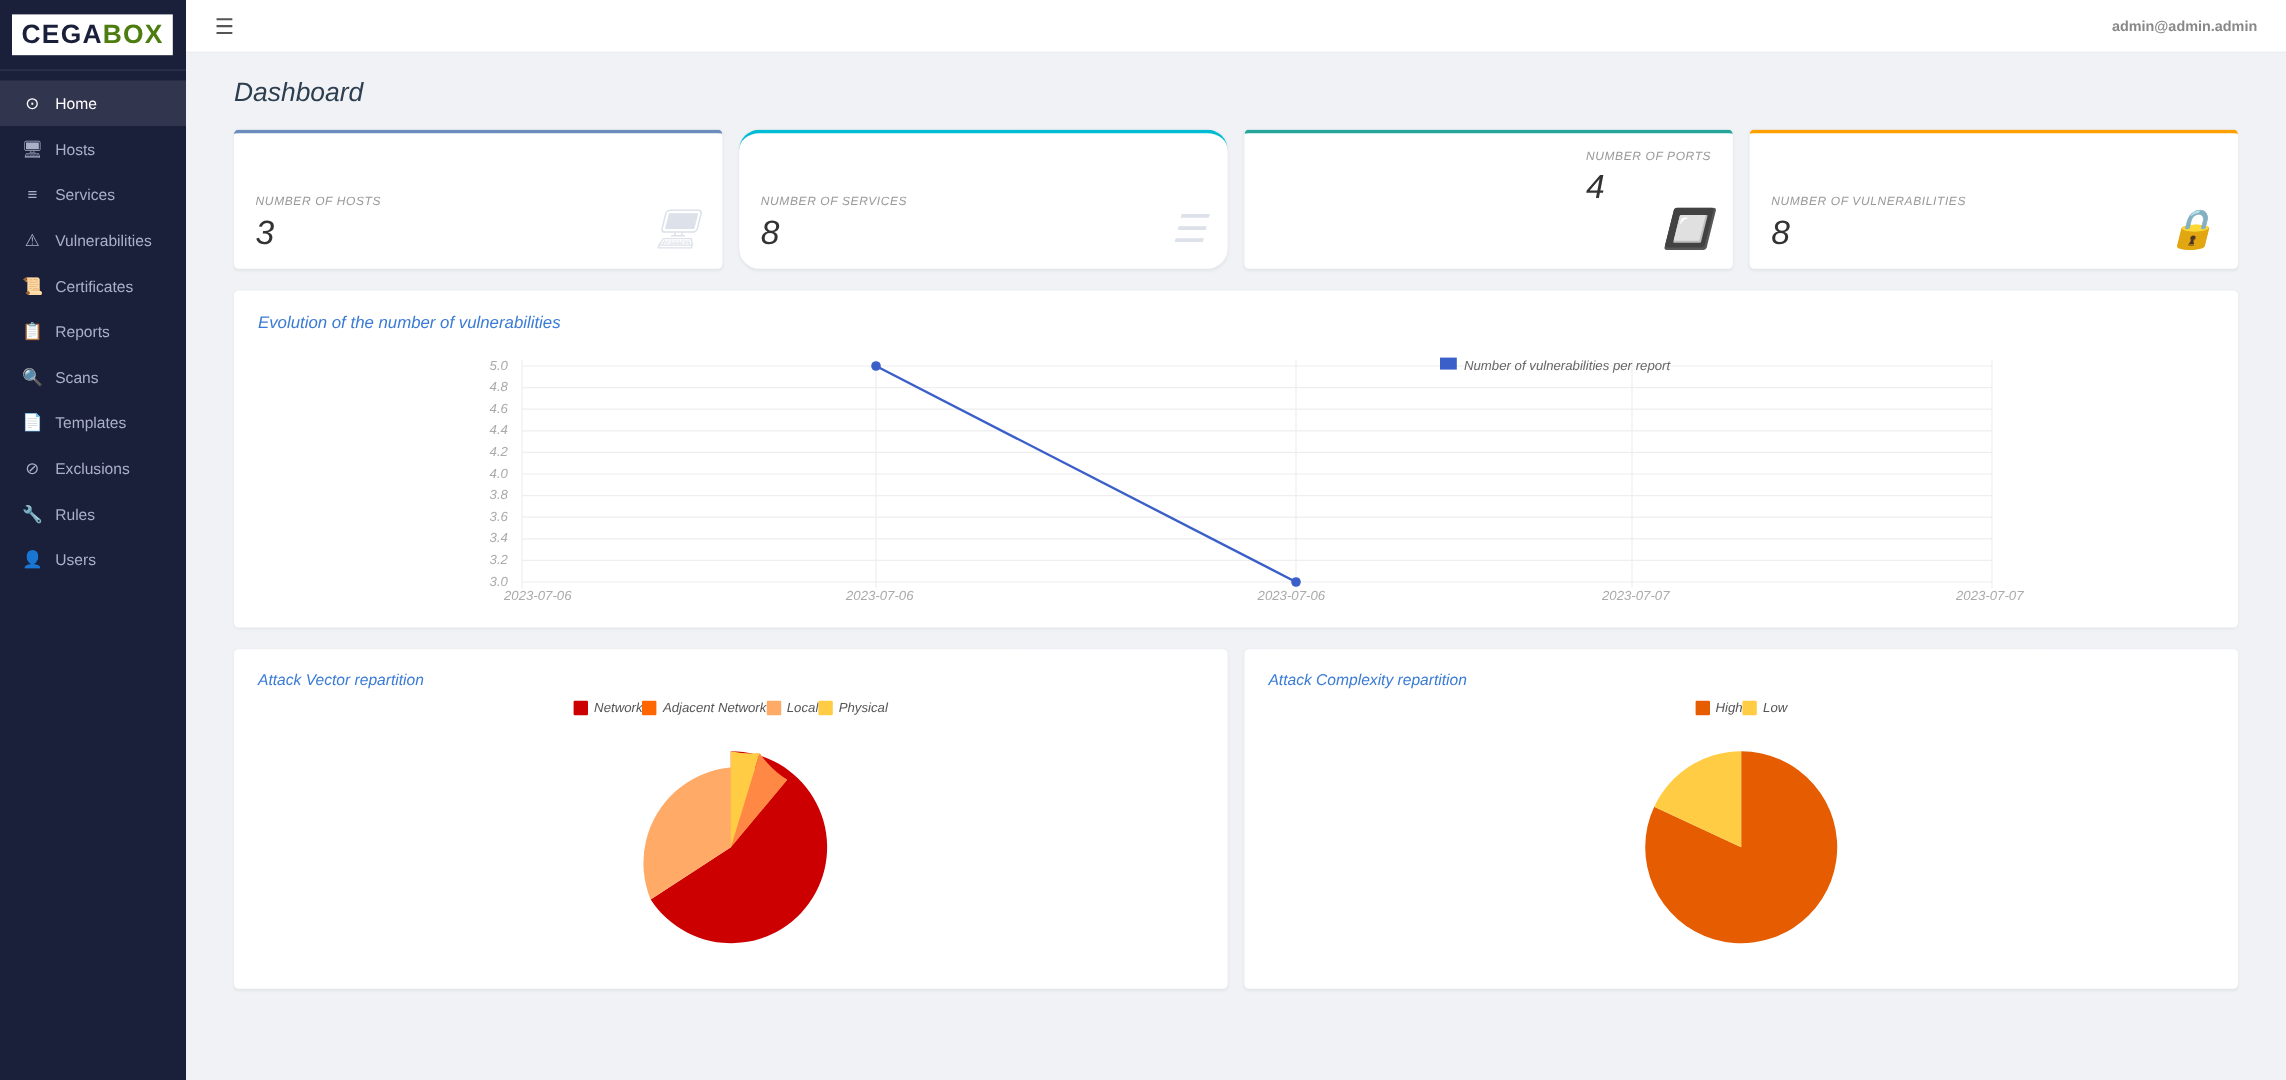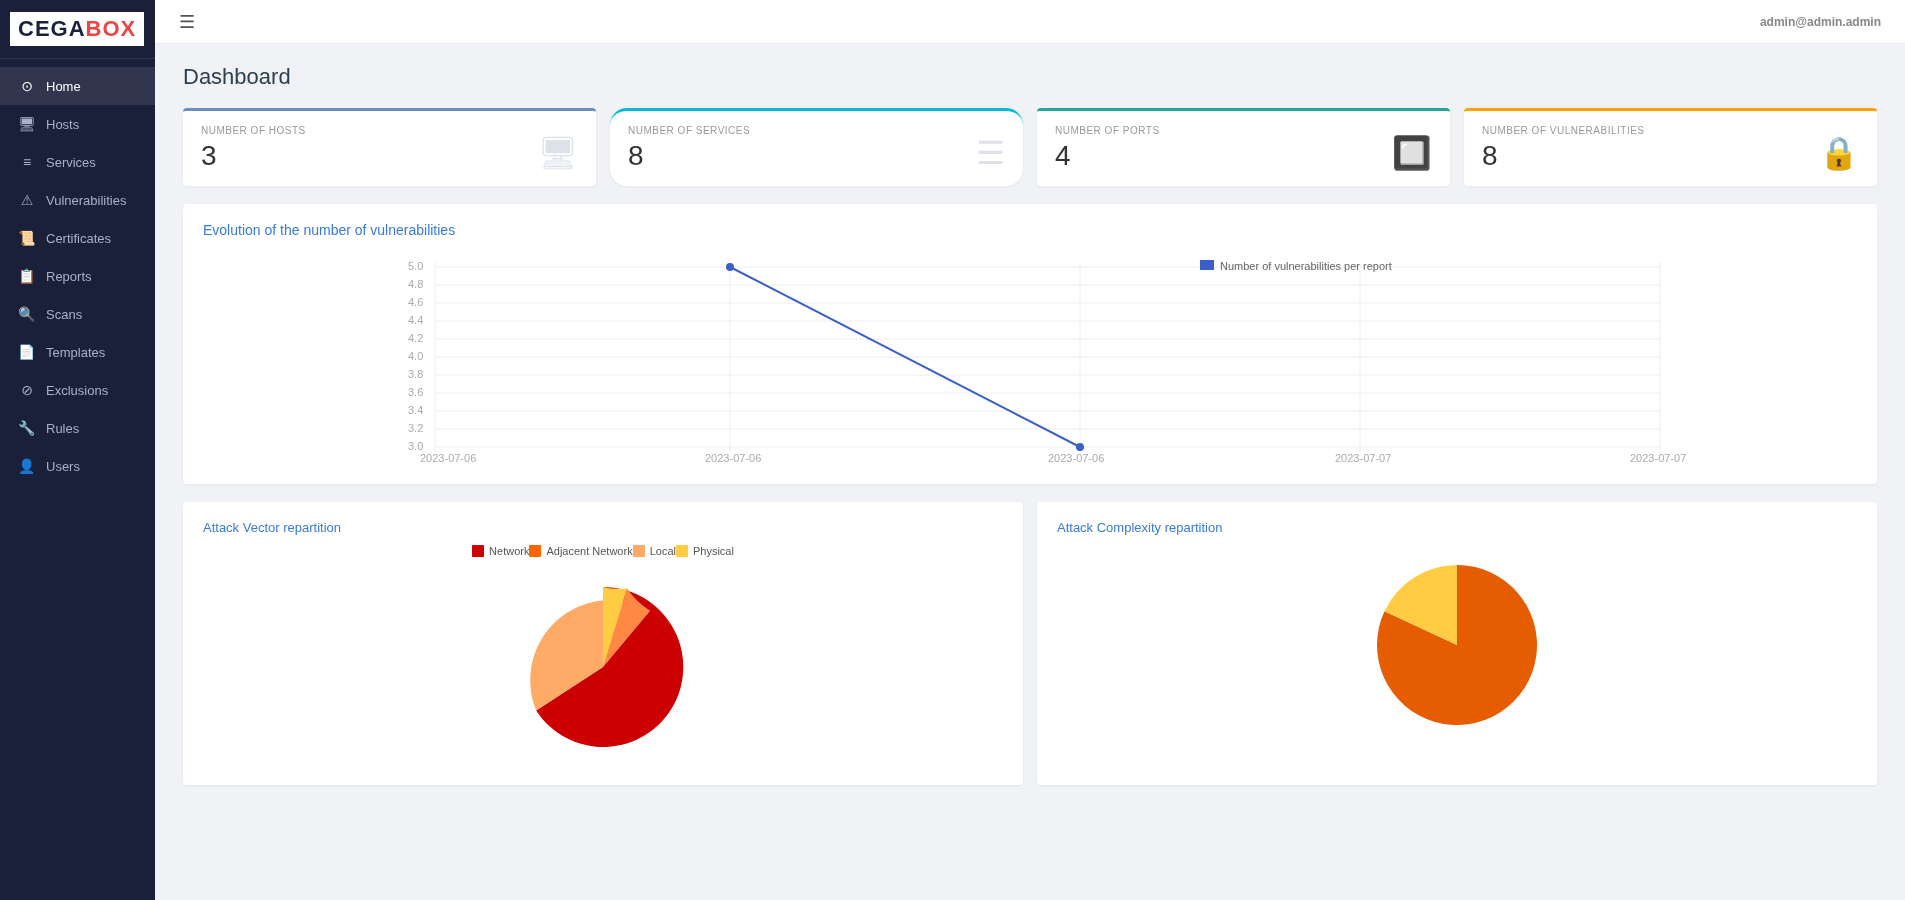--- a/index.html
+++ b/index.html
@@ -22,21 +22,21 @@
     }
     .logo-box {
       background: #fff;
       color: #1a1f3a;
       font-weight: 900;
       font-size: 22px;
       padding: 4px 8px;
       display: inline-block;
       letter-spacing: 1px;
     }
-    .logo-box span { color: #ef4444; }
+    .logo-box span { color: #4d7c0f; }
     .sidebar-nav { flex: 1; padding: 8px 0; }
     .nav-item {
       display: flex;
       align-items: center;
       gap: 10px;
       padding: 11px 18px;
       cursor: pointer;
       font-size: 13px;
       color: #aab0c6;
       transition: background 0.15s;
@@ -57,39 +57,39 @@
       padding: 10px 24px;
       display: flex;
       align-items: center;
       justify-content: space-between;
       border-bottom: 1px solid #e8eaf0;
       min-height: 44px;
     }
     .hamburger { font-size: 18px; color: #555; cursor: pointer; }
     .user-email { font-size: 12px; color: #888; font-weight: bold; }
 
-    .content { padding: 20px 28px; flex: 1; }
+    .content { padding: 20px 40px; flex: 1; font-style: italic; }
     .page-title { font-size: 22px; font-weight: 400; color: #2c3e50; margin-bottom: 18px; }
 
     
     .stat-cards { display: flex; gap: 14px; margin-bottom: 18px; }
     .stat-card {
       flex: 1;
       background: #fff;
       border-radius: 4px;
       padding: 14px 18px;
       display: flex;
       align-items: flex-end;
       justify-content: space-between;
       border-top: 3px solid #ccc;
       box-shadow: 0 1px 3px rgba(0,0,0,0.06);
     }
     .stat-card.hosts { border-top-color: #6c8ebf; }
     .stat-card.services { border-top-color: #00bcd4; border-radius: 17px; }
-    .stat-card.ports { border-top-color: #26a69a; }
+    .stat-card.ports { border-top-color: #26a69a; flex-direction: column; }
     .stat-card.vulns { border-top-color: #ffa000; }
     .stat-label { font-size: 10px; color: #999; text-transform: uppercase; letter-spacing: 0.5px; margin-bottom: 4px; }
     .stat-value { font-size: 28px; font-weight: 300; color: #333; }
     .stat-icon { font-size: 32px; color: #dde2ea; }
 
     
     .chart-panel {
       background: #fff;
       border-radius: 4px;
       padding: 18px 20px;
@@ -297,20 +297,30 @@
 
             <path d="M100,100 L147.0,43.8 A80,80 0 0,1 124.0,21.6 Z" fill="#ff8844"></path>
 
             <path d="M100,100 L124.0,21.6 A80,80 0 0,1 100,20 Z" fill="#ffcc44"></path>
           </svg>
         </div>
       </div>
 
       <div class="pie-panel">
         <div class="pie-title">Attack Complexity repartition</div>
+        <div class="pie-legend">
+          <div class="legend-item">
+            <div class="legend-dot" style="background:#e65c00"></div>
+            <span>High</span>
+          </div>
+          <div class="legend-item">
+            <div class="legend-dot" style="background:#ffcc44"></div>
+            <span>Low</span>
+          </div>
+        </div>
         <div class="pie-svg-wrap">
           <svg class="pie" viewBox="0 0 200 200">
 
             <path d="M100,100 L100,20 A80,80 0 1,1 27.5,66.2 Z" fill="#e65c00"></path>
 
             <path d="M100,100 L27.5,66.2 A80,80 0 0,1 100,20 Z" fill="#ffcc44"></path>
           </svg>
         </div>
       </div>
     </div>

